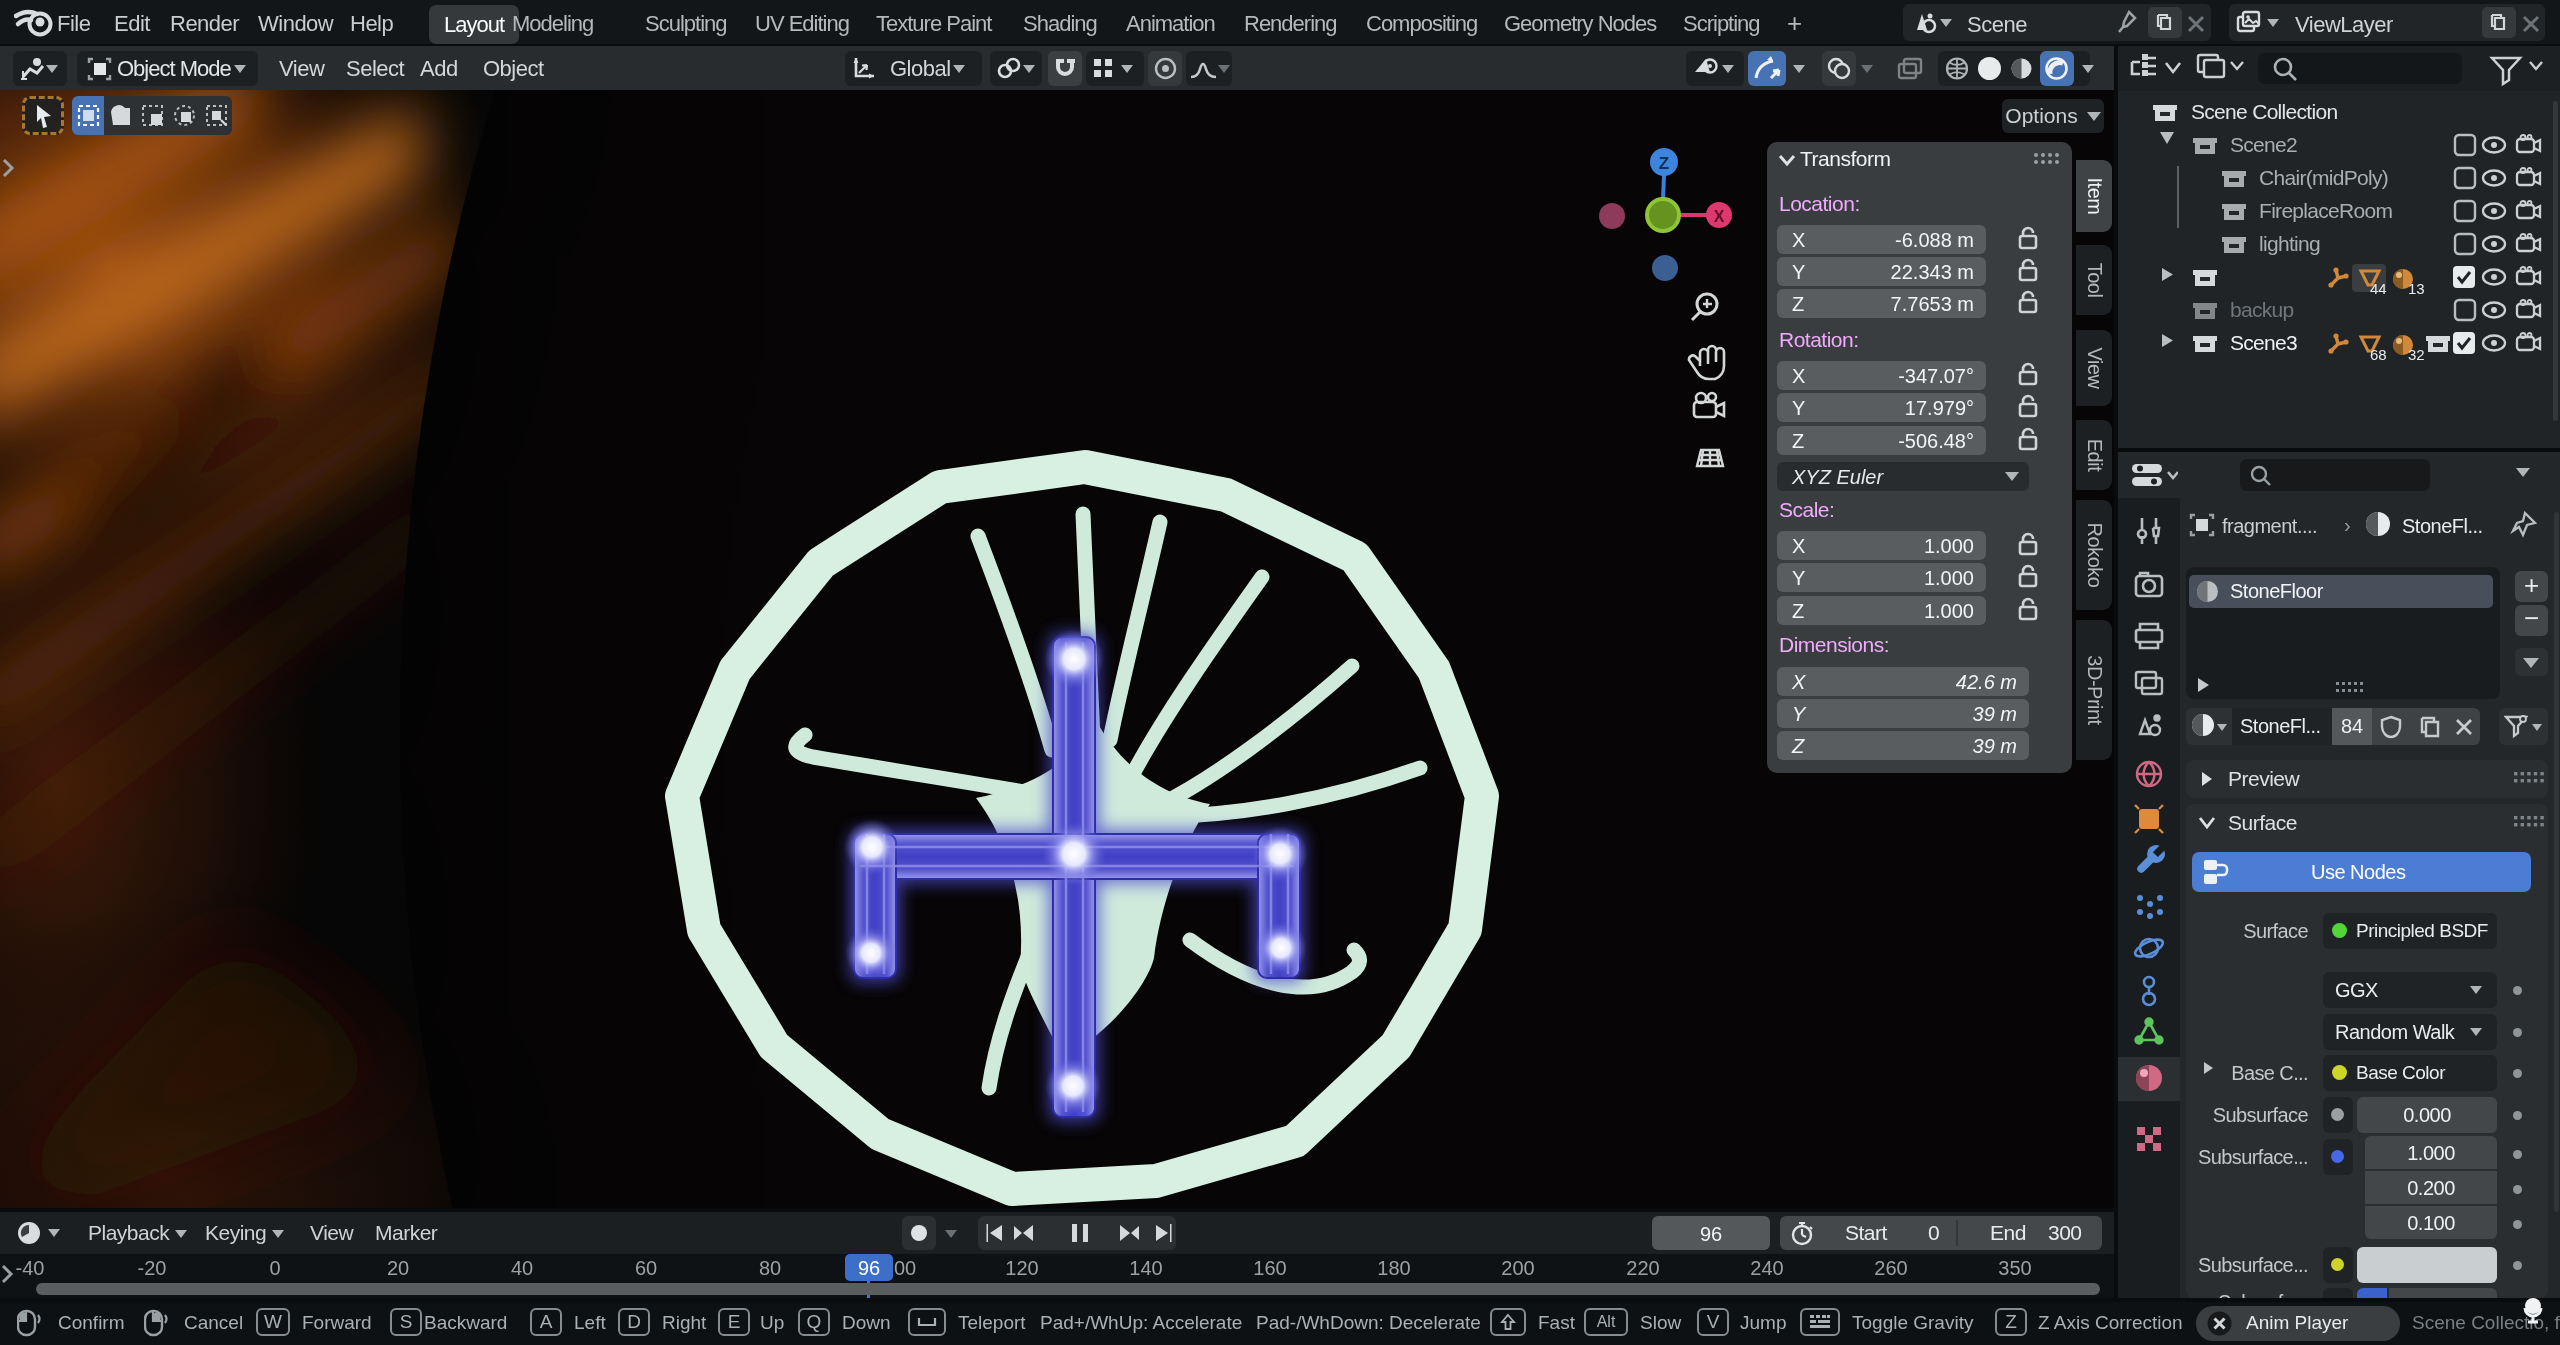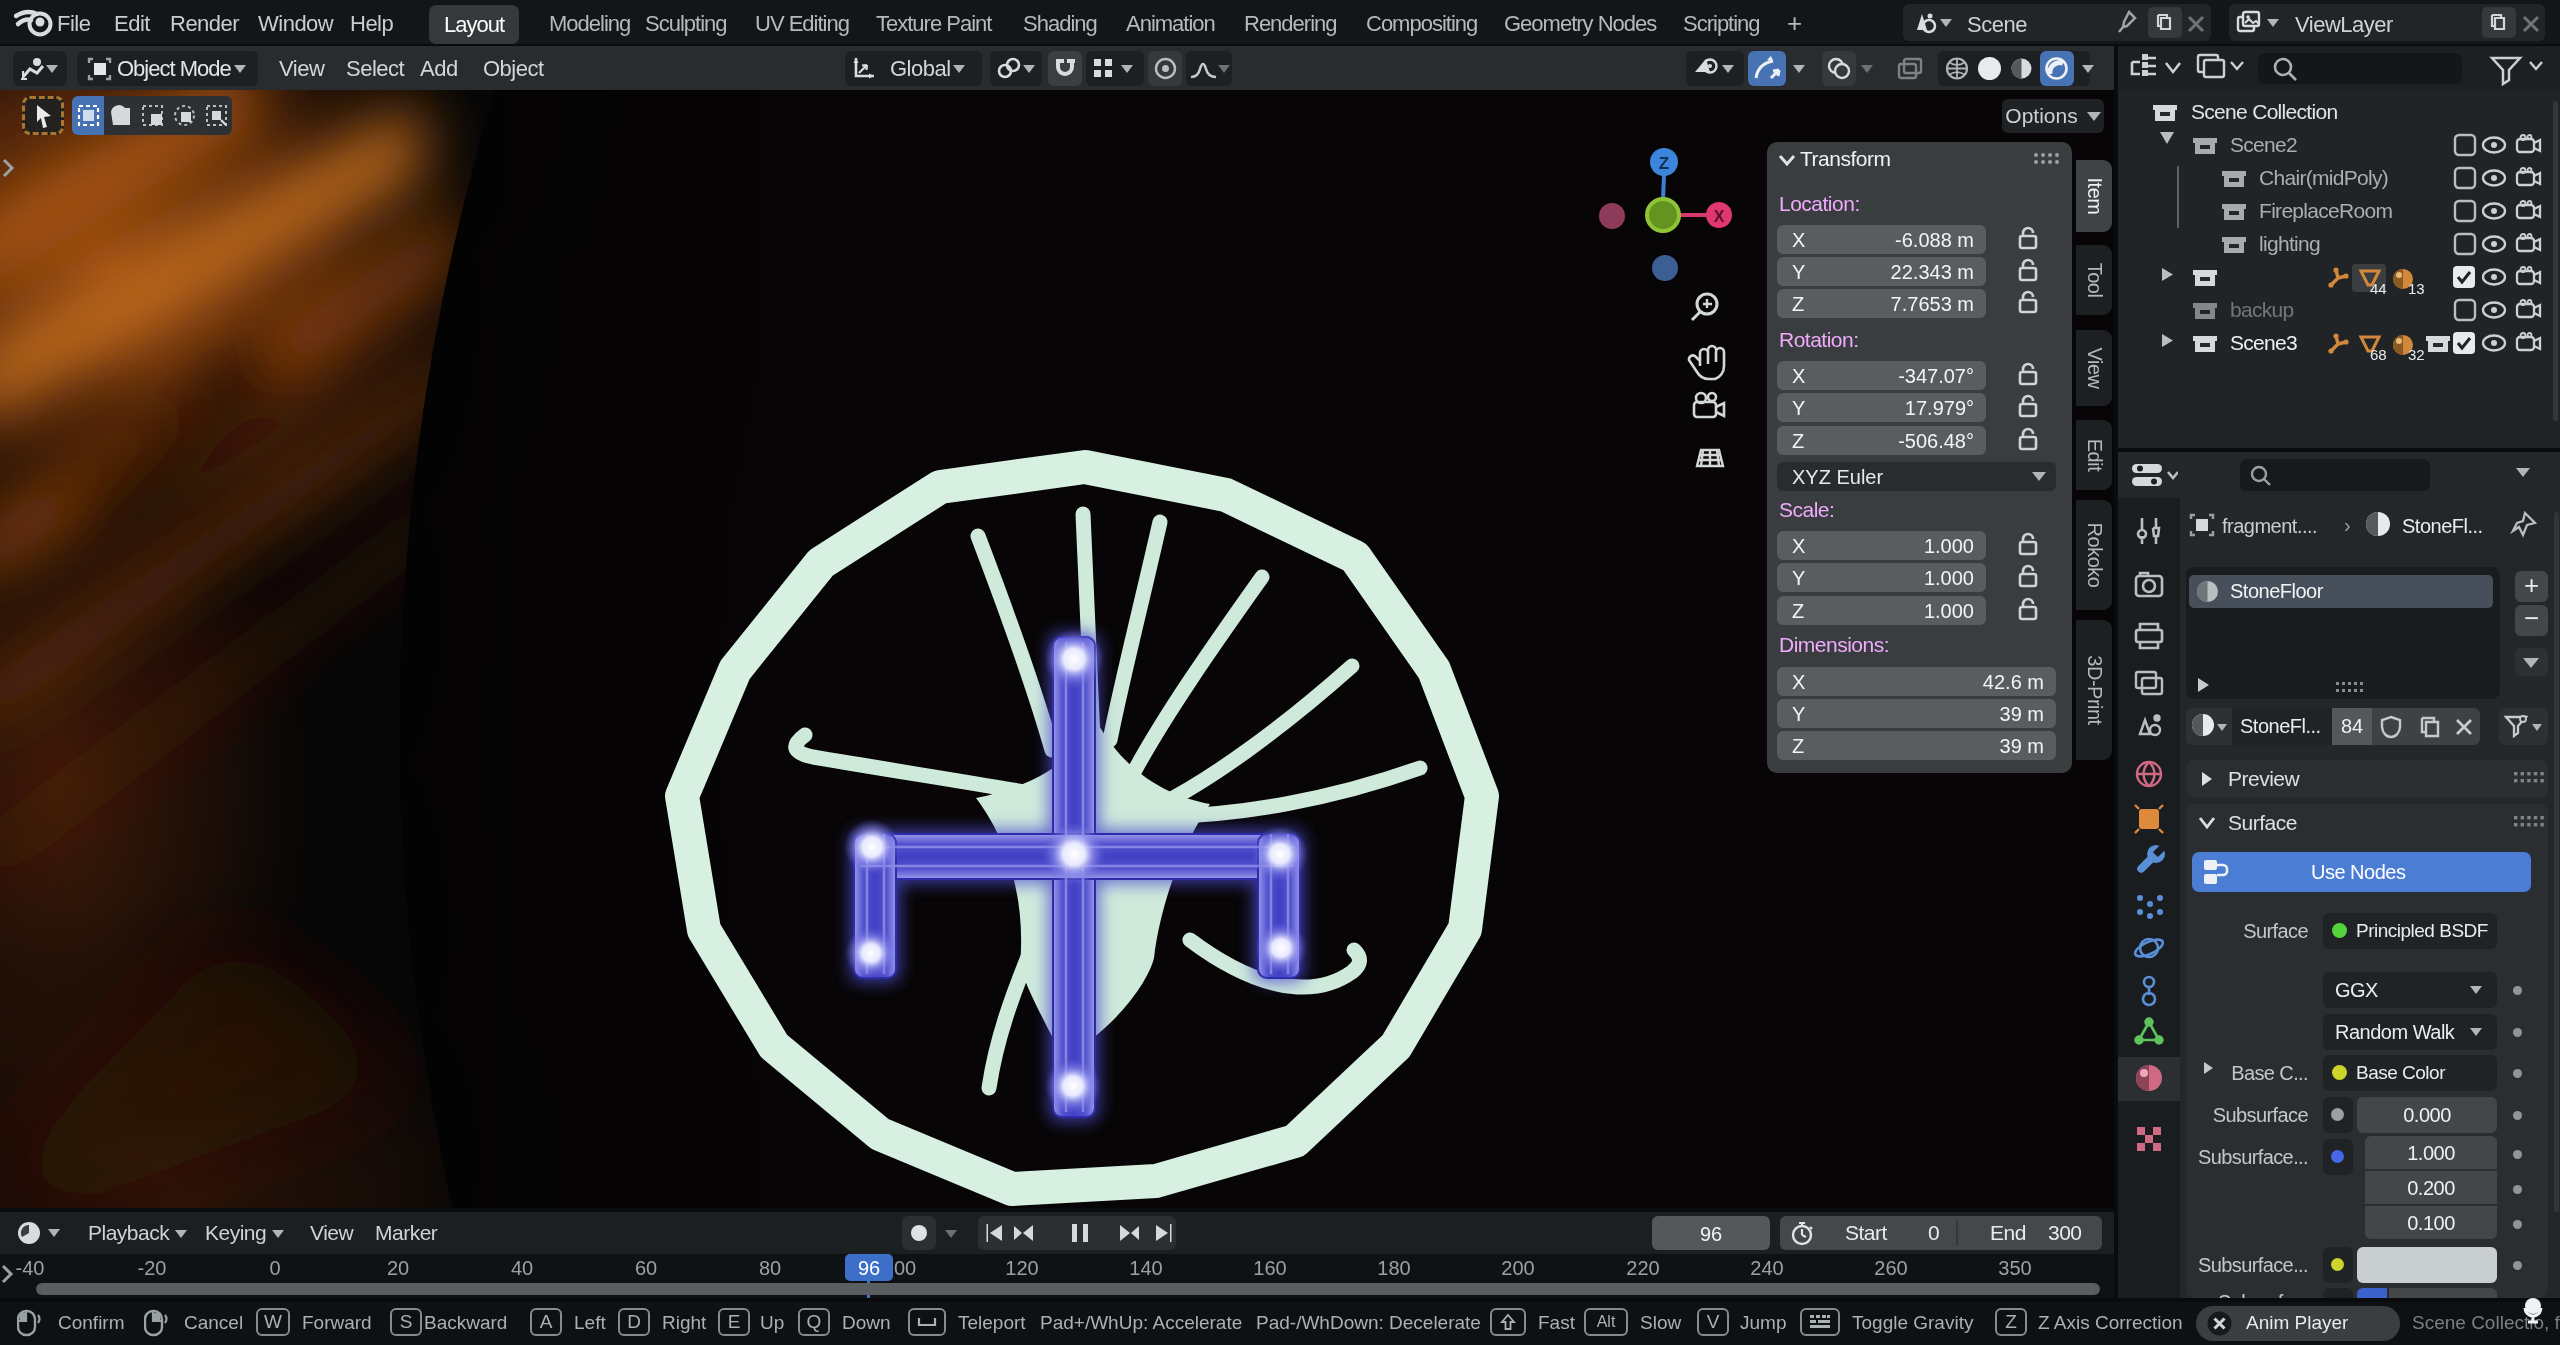--- a/index.html
+++ b/index.html
@@ -36,21 +36,21 @@
 .selgrp .b { width:32px; height:39px; background:#2e3133; position:relative; }
 .selgrp .b.on { background:#4772b3; }
 #optionsbtn { position:absolute; left:2002px; top:9px; width:102px; height:34px; background:#1f2224; border-radius:6px; color:#ccd0d2; font-size:21px; display:flex; align-items:center; justify-content:center; gap:9px; }
 
 
 #tpanel { position:absolute; left:1767px; top:52px; width:305px; height:631px; background:rgba(59,63,66,0.97); border-radius:10px; }
 #tpanel .lbl { position:absolute; left:33px; font-size:21px; letter-spacing:-0.5px; color:#f0abfc; }
 #tpanel .row { position:absolute; left:10px; width:209px; height:29px; background:#595d60; border-radius:6px; font-size:20px; color:#f2f4f6; }
 #tpanel .row .ax { position:absolute; left:15px; top:4px; }
 #tpanel .row .val { position:absolute; right:12px; top:4px; }
-#tpanel .row.wide { width:279px; }
+#tpanel .row.wide { width:252px;font-style:italic; }
 
 
 .stab { position:absolute; left:2076px; width:36px; background:#1d2022; border-radius:0 9px 9px 0; }
 .stab span { position:absolute; left:50%; top:50%; transform:translate(-50%,-50%) rotate(90deg); font-size:20px; letter-spacing:-0.5px; color:#b4b8bb; white-space:nowrap; }
 .stab.active { background:#3f4345; }
 .stab.active span { color:#eef0f1; }
 
 
 #timeline { left:0; top:1212px; width:2114px; height:86px; background:#0f1214; }
 #tlhead { position:absolute; left:0; top:0; width:2114px; height:42px; background:#1c1f21; }
@@ -90,21 +90,21 @@
     <path d="M4 17 Q11 11 17 13" stroke="#d8dcde" stroke-width="4.5" fill="none" stroke-linecap="round"></path>
   </svg>
   <div class="menu" style="left:57px">File</div>
   <div class="menu" style="left:114px">Edit</div>
   <div class="menu" style="left:170px">Render</div>
   <div class="menu" style="left:258px">Window</div>
   <div class="menu" style="left:350px">Help</div>
   <div id="tab-active">
       <span>Layout</span>
     </div>
-  <div class="tab" style="left:549px">Modeling</div>
+  <div class="tab" style="left:512px">Modeling</div>
   <div class="tab" style="left:645px">Sculpting</div>
   <div class="tab" style="left:755px">UV Editing</div>
   <div class="tab" style="left:876px">Texture Paint</div>
   <div class="tab" style="left:1023px">Shading</div>
   <div class="tab" style="left:1126px">Animation</div>
   <div class="tab" style="left:1244px">Rendering</div>
   <div class="tab" style="left:1366px">Compositing</div>
   <div class="tab" style="left:1504px">Geometry Nodes</div>
   <div class="tab" style="left:1683px">Scripting</div>
   <div class="tab" style="left:1787px; font-size:26px; top:8px">+</div>

